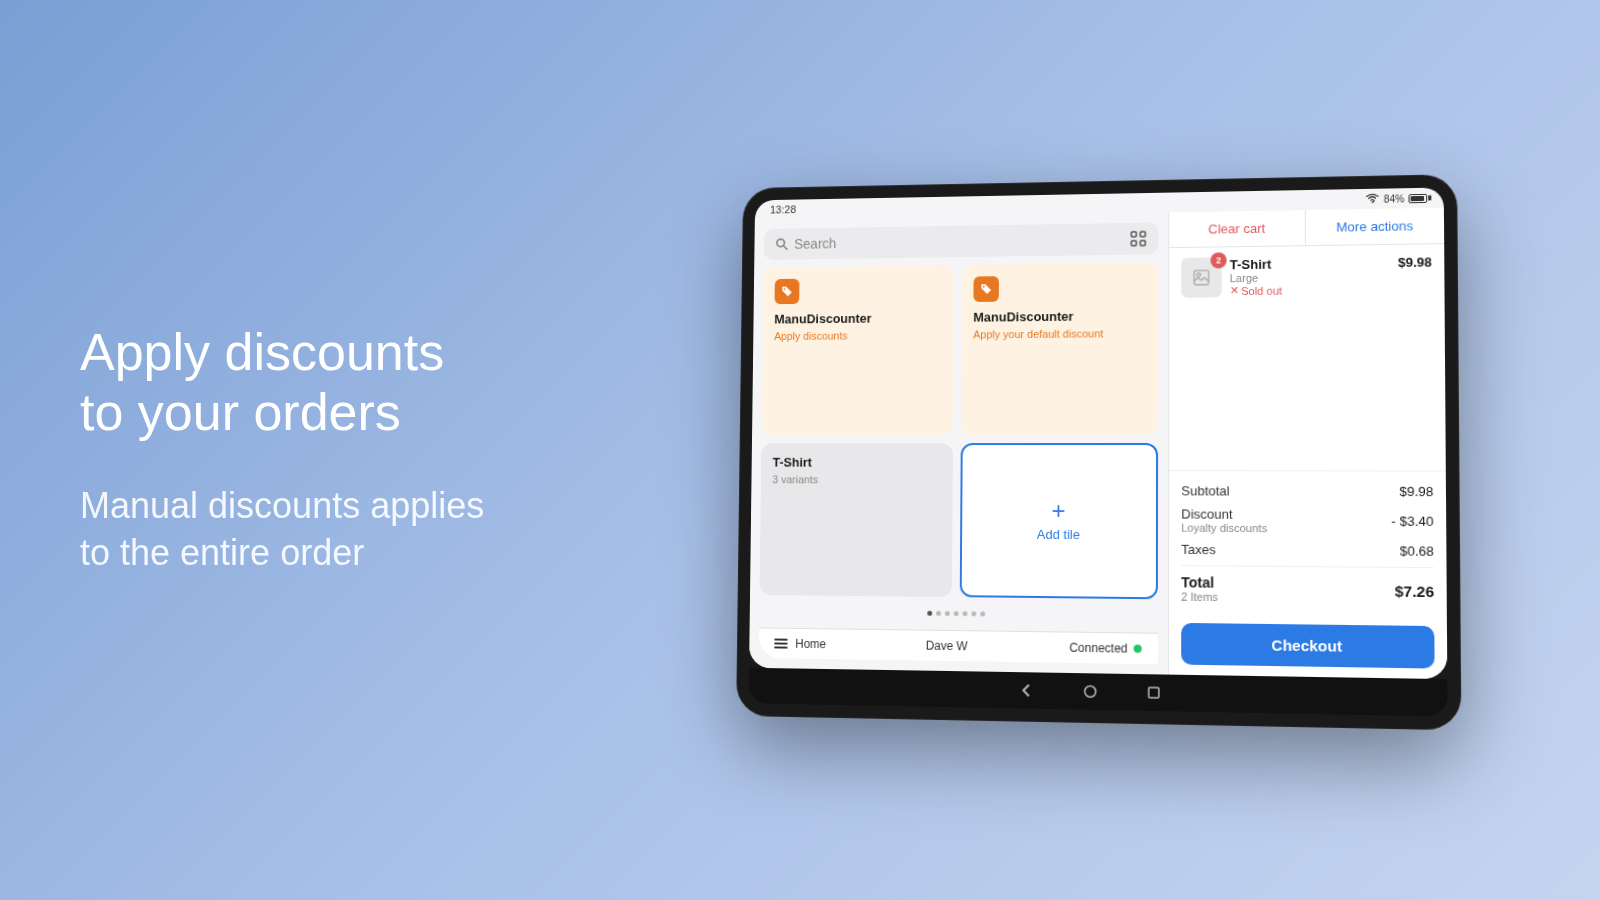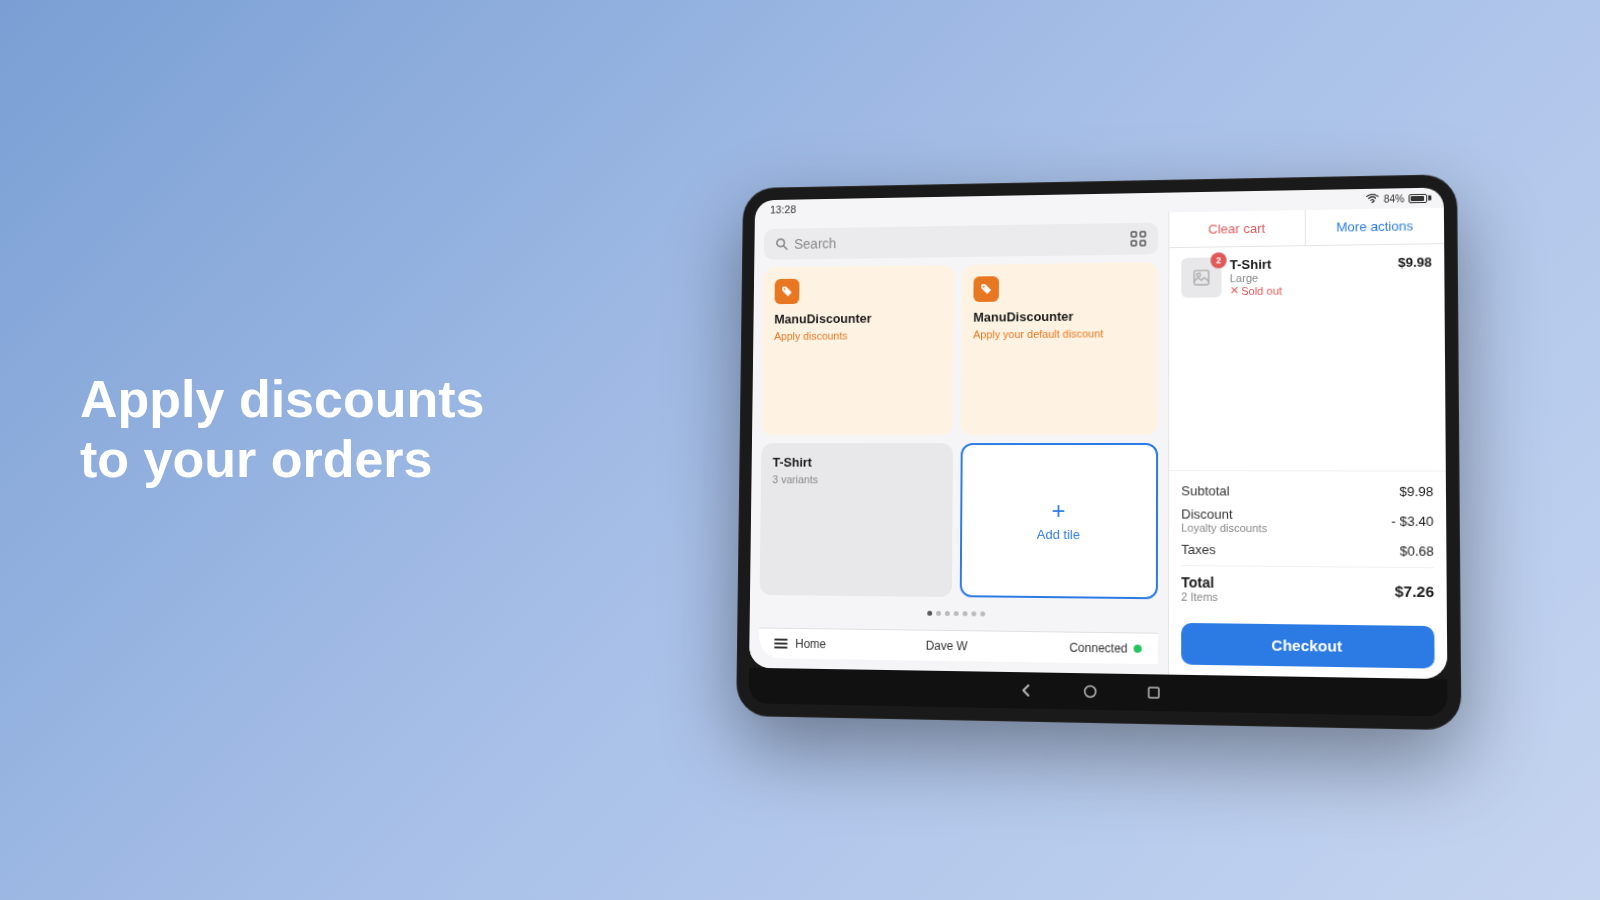--- a/index.html
+++ b/index.html
@@ -15,21 +15,21 @@
 
     
     .left-text {
       width: 580px;
       padding: 60px 80px;
       flex-shrink: 0;
     }
     .left-text h1 {
       color: white;
       font-size: 52px;
-      font-weight: 700;
+      font-weight: 400;
       line-height: 1.15;
       margin-bottom: 40px;
     }
     .left-text p {
       color: rgba(255,255,255,0.9);
       font-size: 36px;
       font-weight: 400;
       line-height: 1.3;
     }
 
@@ -476,20 +476,21 @@
       align-items: center;
       justify-content: center;
       opacity: 0.7;
     }
   </style>
 </head>
 <body>
 
 <div class="left-text">
   <h1>Apply discounts to your orders</h1>
+  <p>Manual discounts applies to the entire order</p>
 </div>
 
 <div class="tablet-wrapper">
   <div class="tablet">
 
     <div class="status-bar">
       <span>13:28</span>
       <div class="status-right">
 
         <svg width="14" height="10" viewBox="0 0 14 10" fill="none">

